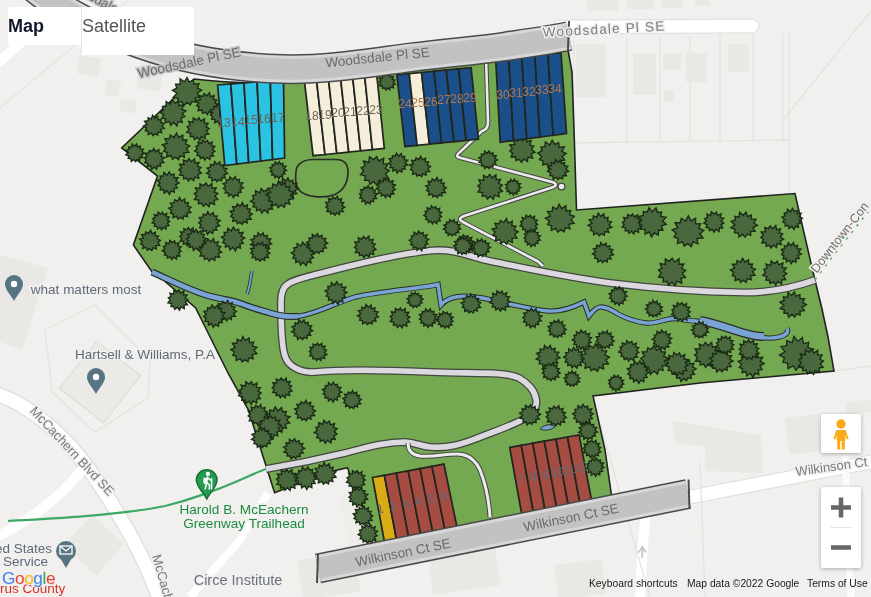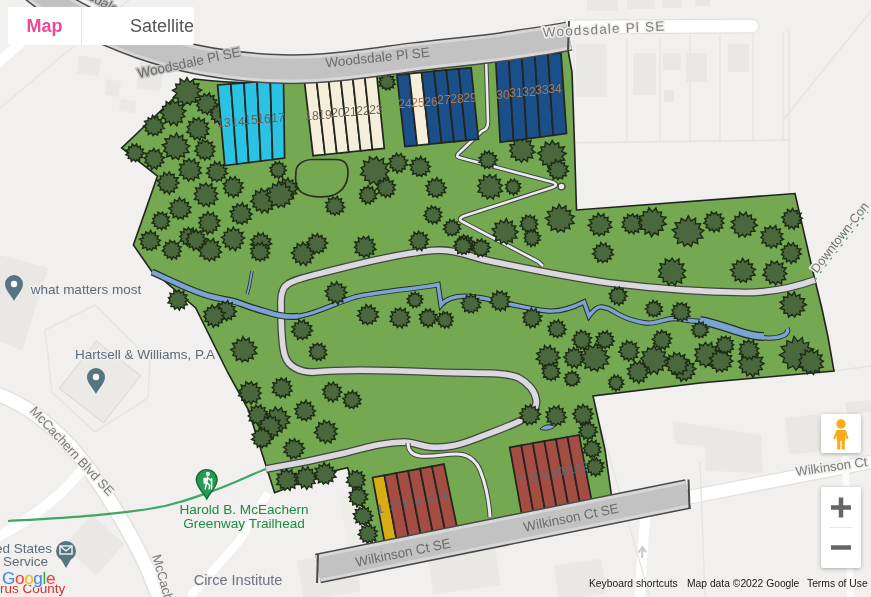--- a/index.html
+++ b/index.html
@@ -376,22 +376,22 @@
 <text x="522" y="484" font-size="12" fill="#5f6d77" text-anchor="middle" transform="rotate(-10.5 522 484)">7</text>
 <text x="534" y="481" font-size="12" fill="#5f6d77" text-anchor="middle" transform="rotate(-10.5 534 481)">8</text>
 <text x="546" y="479" font-size="12" fill="#5f6d77" text-anchor="middle" transform="rotate(-10.5 546 479)">9</text>
 <text x="558" y="476" font-size="12" fill="#5f6d77" text-anchor="middle" transform="rotate(-10.5 558 476)">10</text>
 <text x="570" y="474" font-size="12" fill="#5f6d77" text-anchor="middle" transform="rotate(-10.5 570 474)">11</text>
 <text x="582" y="471" font-size="12" fill="#5f6d77" text-anchor="middle" transform="rotate(-10.5 582 471)">12</text>
 </g>
 </svg>
 
 <div style="position:absolute;left:8px;top:7px;height:38px;box-shadow:0 1px 4px rgba(0,0,0,.3);border-radius:2px;background:#fff"></div>
-<div style="position:absolute;left:8px;top:7px;width:73px;height:38px;background:#fff;border-radius:2px 0 0 2px;color:#ec4899;font-weight:bold;font-size:18px;text-align:center;line-height:38px">Map</div>
-<div style="position:absolute;left:81px;top:7px;width:112px;height:38px;background:#fff;border-left:1px solid #e6e6e6;border-radius:0 2px 2px 0;color:#565656;font-size:18px;text-align:right;line-height:38px">Satellite</div>
+<div style="position:absolute;left:8px;top:7px;width:73px;height:38px;background:#fff;border-radius:2px 0 0 2px;color:#0f172a;font-weight:bold;font-size:18px;line-height:38px">Map</div>
+<div style="position:absolute;left:81px;top:7px;width:112px;height:48px;background:#fff;border-left:1px solid #e6e6e6;border-radius:0 2px 2px 0;color:#565656;font-size:18px;text-align:left;line-height:38px">Satellite</div>
 
 <div style="position:absolute;left:821px;top:414px;width:40px;height:39px;background:#fff;border-radius:2px;box-shadow:0 1px 4px rgba(0,0,0,.3)">
 <svg width="40" height="39" viewBox="0 0 40 39">
         <g fill="#fbab18">
           <circle cx="20" cy="10" r="4.7"></circle>
           <path d="M 15.2,16 L 24.8,16 L 24.2,27 L 15.8,27 Z"></path>
           <path d="M 15.4,16.3 L 12.3,24.8 L 14.1,25.4 L 16.8,18.4 Z"></path>
           <path d="M 24.6,16.3 L 27.7,24.8 L 25.9,25.4 L 23.2,18.4 Z"></path>
           <rect x="16.2" y="26" width="3.1" height="9.5"></rect>
           <rect x="20.7" y="26" width="3.1" height="9.5"></rect>

